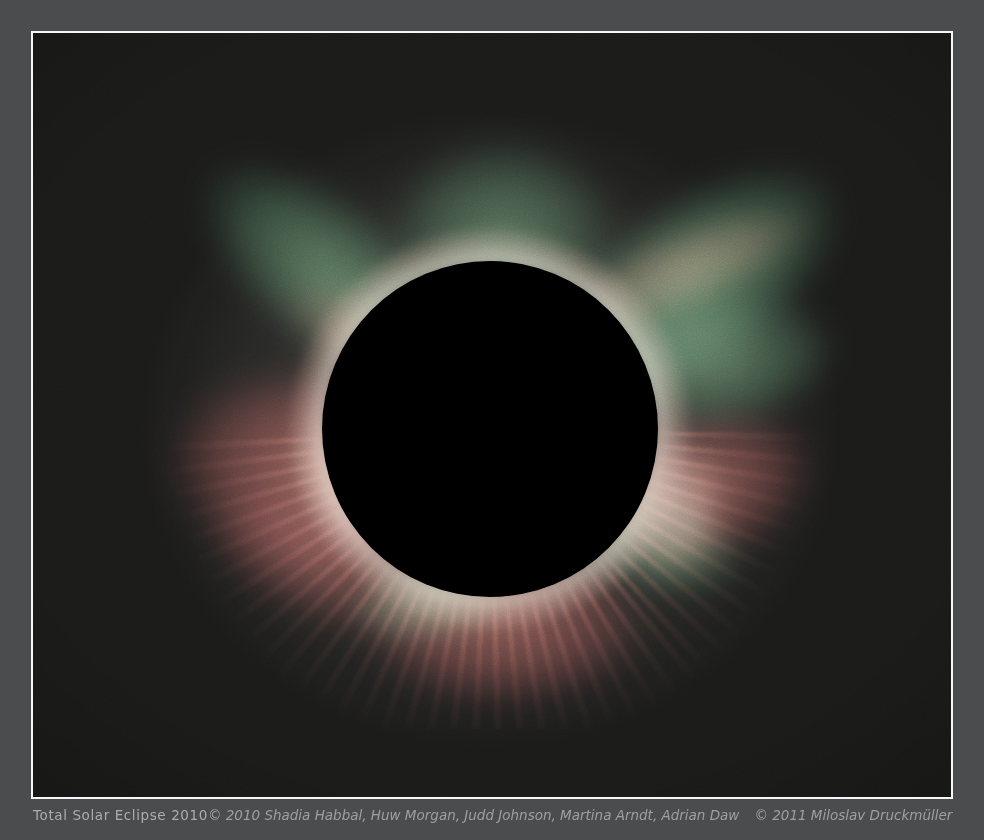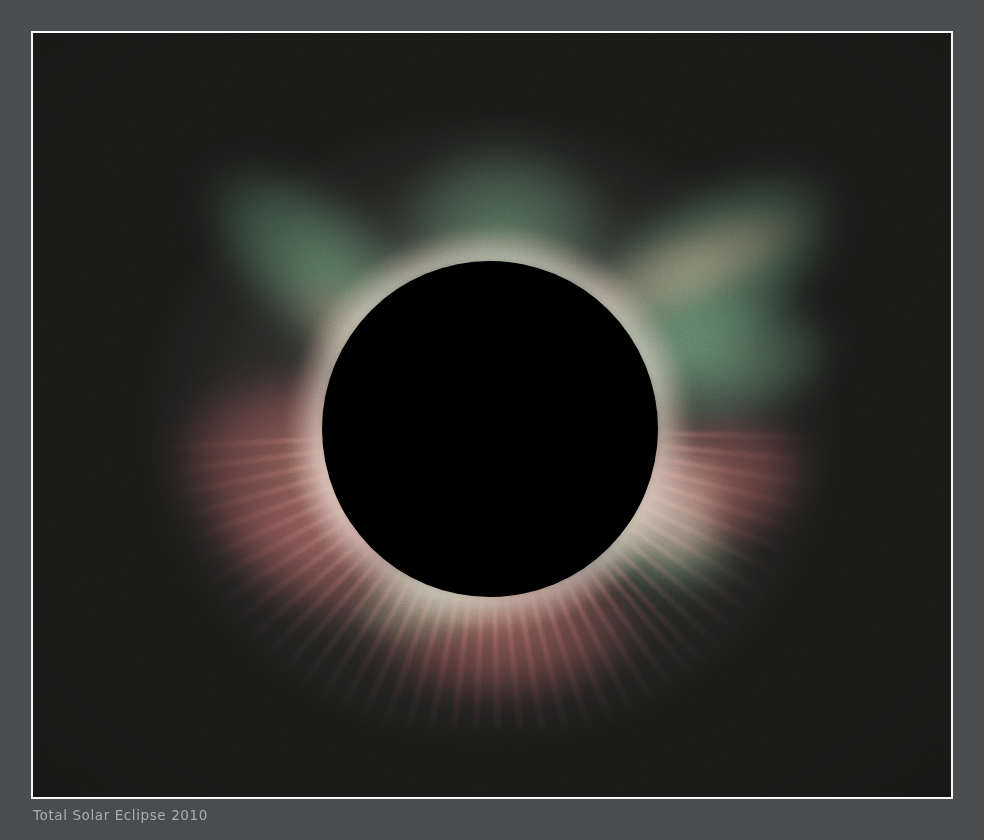--- a/index.html
+++ b/index.html
@@ -149,15 +149,19 @@
             </feComponentTransfer>
         </filter>
         <rect width="100%" height="100%" filter="url(#grainF)"></rect>
       </svg>
 
     </div>
   </div>
 
   <div class="caption">
     <span class="caption-title">Total Solar Eclipse 2010</span>
+    <span class="caption-credits">
+      <span>© 2010 Shadia Habbal, Huw Morgan, Judd Johnson, Martina Arndt, Adrian Daw</span>
+      <span>© 2011 Miloslav Druckmüller</span>
+    </span>
   </div>
 
 </div>
 
 </body></html>

